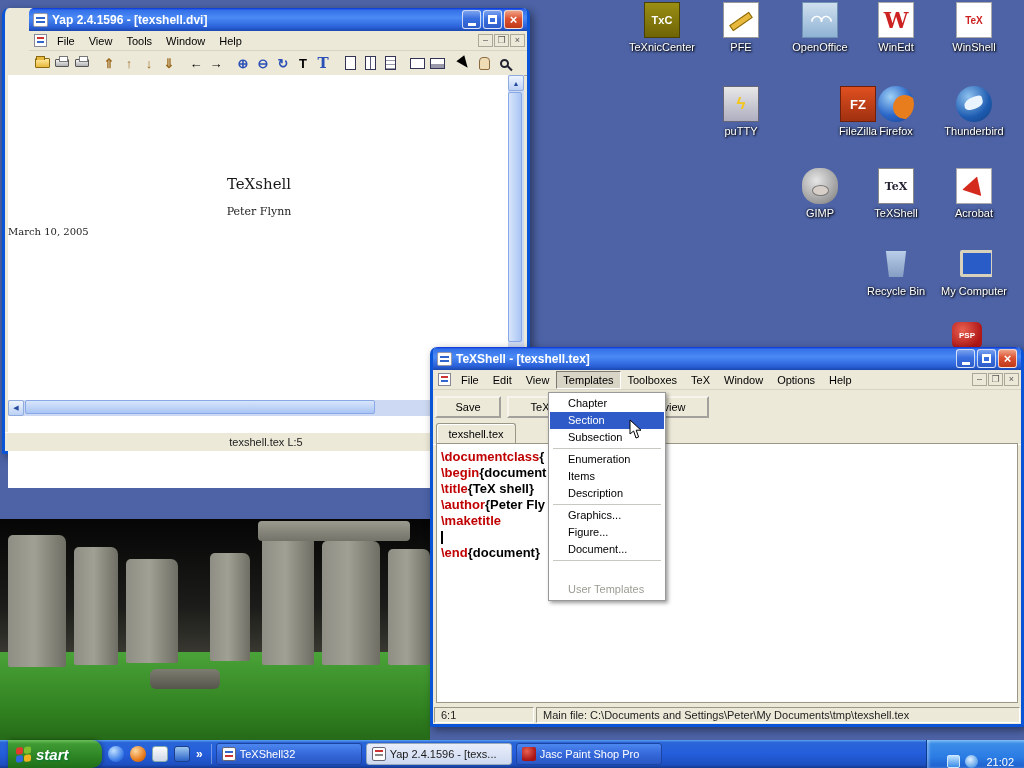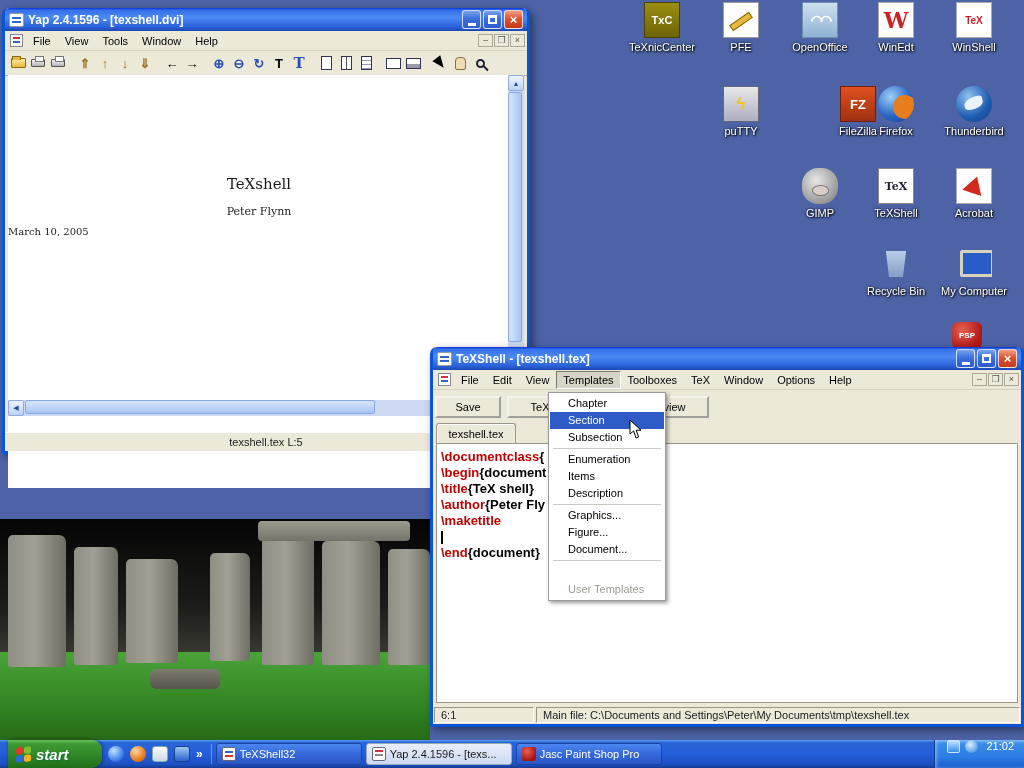--- a/index.html
+++ b/index.html
@@ -59,21 +59,21 @@
   .menubar{height:20px;display:flex;align-items:center;background:#ece9d8;border-bottom:1px solid #d8d4c4;padding:0 2px;}
   .menu-item{padding:3px 7px;font-size:11px;color:#000;}
   .menu-item.pressed{border:1px solid #7a7a70;border-right-color:#fff;border-bottom-color:#fff;background:#d8d4c6;padding:2px 6px;}
   .menubar-ic{width:13px;height:13px;background:#fff;border:1px solid #889;margin:0 3px;position:relative;}
   .menubar-ic::before{content:"";position:absolute;left:2px;top:2px;width:7px;height:2px;background:#c33;box-shadow:0 4px 0 #36c;}
   .mdi-ghosts{margin-left:auto;display:flex;gap:1px;}
   .mdi-btn{width:15px;height:13px;border:1px solid #aca899;background:#ece9d8;color:#555;font-size:9px;line-height:11px;text-align:center;}
   .toolbar{display:flex;align-items:center;background:#ece9d8;border-bottom:1px solid #aca899;padding:2px 3px;overflow:hidden;}
 
   
-  #yap{left:2px;top:8px;width:528px;height:446px;z-index:10;}
+  #yap{left:2px;top:8px;width:528px;height:446px;z-index:10;padding-left:24px;}
   #yap .toolbar{height:25px;}
   .ticon{width:20px;height:20px;display:flex;align-items:center;justify-content:center;font-size:13px;flex:none;}
   .tsep{width:7px;flex:none;}
   .c-arr{color:#9c6a1e;font-weight:bold;}
   .c-blue{color:#2a50b8;font-weight:bold;}
   .c-T1{color:#000;font-weight:bold;font-size:13px;}
   .c-T2{color:#2a50b8;font-weight:bold;font-size:15px;font-family:"DejaVu Serif",serif;}
   .i-folder{width:15px;height:10px;background:linear-gradient(#ffe9a0,#e8b93c);border:1px solid #8a6a10;border-radius:1px;position:relative;}
   .i-folder::before{content:"";position:absolute;left:0;top:-3px;width:7px;height:3px;background:#e8b93c;border:1px solid #8a6a10;border-bottom:none;}
   .i-printer{width:14px;height:8px;background:linear-gradient(#f4f4f4,#b2b2b2);border:1px solid #555;border-radius:1px;position:relative;}
@@ -147,21 +147,21 @@
   .task-btn{width:146px;height:22px;margin:0 2px;border-radius:3px;display:flex;align-items:center;gap:4px;padding:0 5px;flex:none;
     background:linear-gradient(180deg,#4c87f0,#3568da 50%,#2a57c4);border:1px solid #1c44a0;color:#fff;font-size:11px;}
   .task-btn.active{background:linear-gradient(180deg,#e9eefa,#cdd9f1);color:#1a1a1a;border-color:#9ab;}
   .task-label{white-space:nowrap;overflow:hidden;}
   .task-ic{width:14px;height:14px;flex:none;border-radius:2px;}
   .ti-tex{background:#fff;border:1px solid #667;position:relative;}
   .ti-tex::before{content:"";position:absolute;left:2px;top:3px;width:8px;height:2px;background:#36c;box-shadow:0 4px 0 #c33;}
   .ti-yap{background:#fff;border:1px solid #667;position:relative;}
   .ti-yap::before{content:"";position:absolute;left:2px;top:2px;width:8px;height:2px;background:#c33;box-shadow:0 4px 0 #888;}
   .ti-psp{background:radial-gradient(circle at 35% 30%,#e86050,#a81414 70%);}
-  #tray{margin-left:auto;height:28px;display:flex;align-items:flex-start;gap:5px;padding:0 10px 0 12px;flex:none;
+  #tray{margin-left:auto;height:28px;display:flex;align-items:flex-end;gap:5px;padding:0 10px 0 20px;flex:none;
     background:linear-gradient(180deg,#6fb4f4 0%,#3a8ce8 14%,#2b7ce4 60%,#1b5ecc 100%);border-left:1px solid #0d3a8c;box-shadow:inset 2px 0 3px rgba(255,255,255,.35);}
   .tray-ic{width:13px;height:13px;border-radius:2px;}
   .tray-net{background:linear-gradient(#bfe2ff,#3a8ce8);border:1px solid #d0e8ff;}
   .tray-vol{background:radial-gradient(circle at 40% 35%,#dff0ff,#5aa0e8 70%);border-radius:50%;}
   #clock{color:#fff;font-size:11px;margin-left:3px;}
 </style>
 </head>
 <body>
 
 <div id="desktop">

